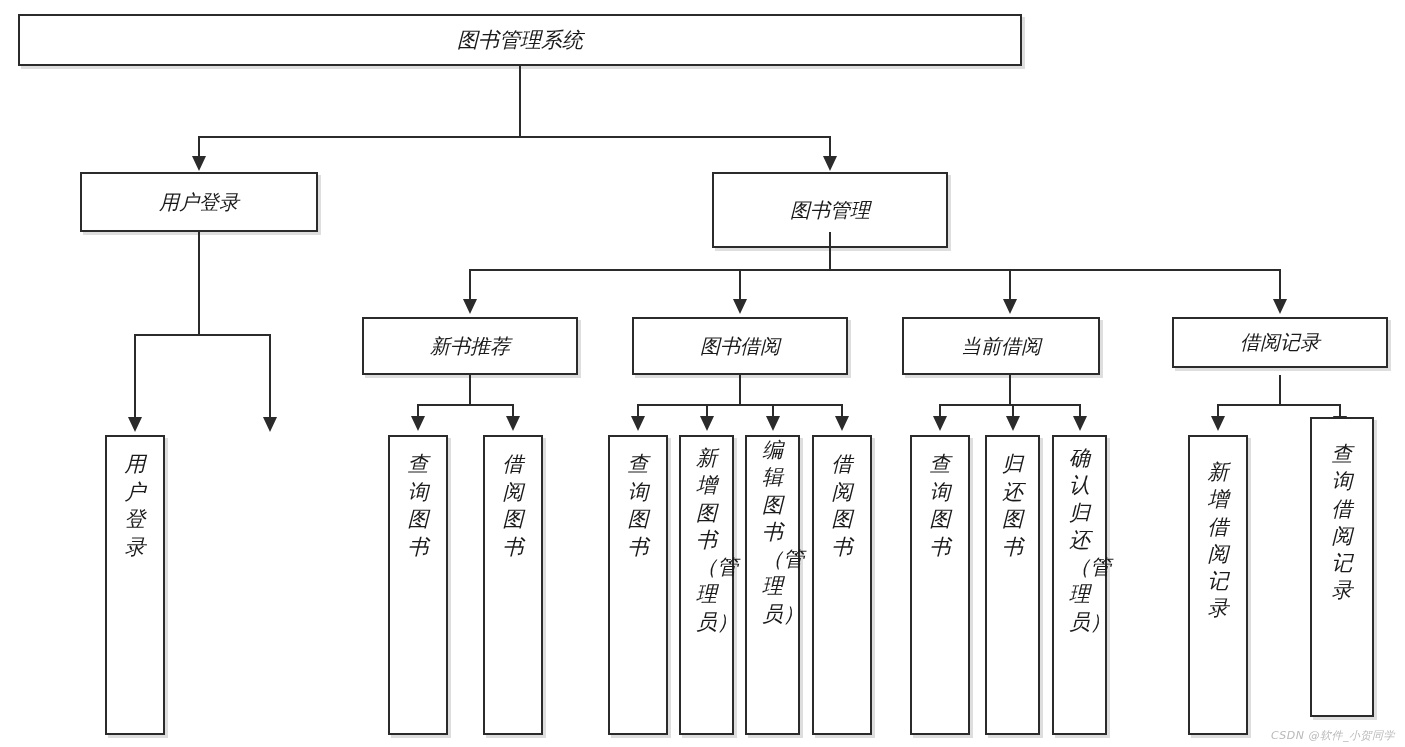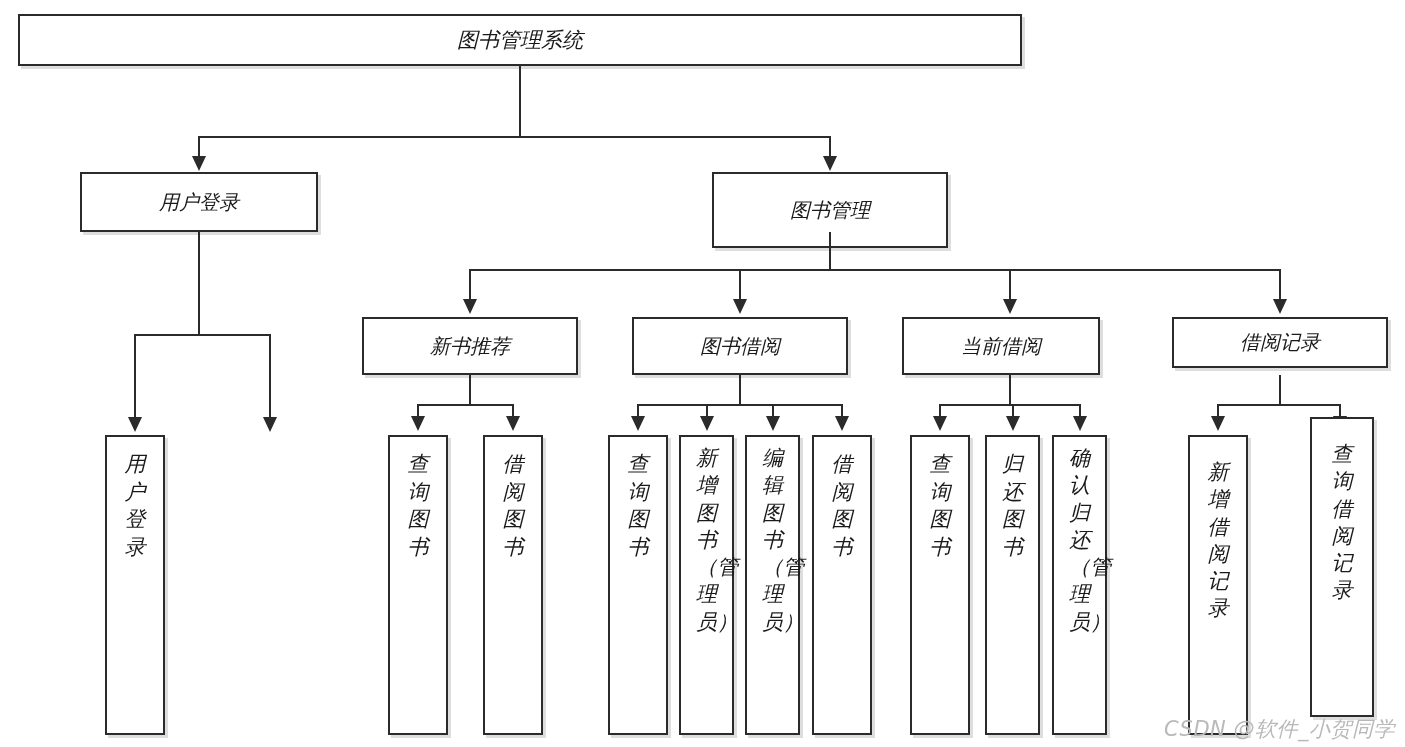--- a/index.html
+++ b/index.html
@@ -67,21 +67,21 @@
     border-left:7px solid transparent;
     border-right:7px solid transparent;
     border-top:15px solid #2b2b2b;
   }
 
   
   #watermark{
     position:absolute;
     right:10px;
     bottom:4px;
-    font-size:21px;
+    font-size:11px;
     color:#b9b9b9;
     letter-spacing:0.5px;
     white-space:nowrap;
     user-select:none;
   }
 </style>
 </head>
 <body>
 
 <div id="canvas">
@@ -178,21 +178,21 @@
   </div>
   <div class="node leaf" style="left:483px;top:435px;width:60px;height:300px;">
     <span class="vtext">借阅图书</span>
   </div>
   <div class="node leaf" style="left:608px;top:435px;width:60px;height:300px;">
     <span class="vtext">查询图书</span>
   </div>
   <div class="node leaf tall" style="left:679px;top:435px;width:55px;height:300px;padding-top:8px;">
     <span class="vtext">新增图书（管理员）</span>
   </div>
-  <div class="node leaf tall" style="left:745px;top:435px;width:55px;height:300px;padding-top:8px;">
+  <div class="node leaf tall" style="left:745px;top:435px;width:55px;height:300px;padding-top:0;">
     <span class="vtext">编辑图书（管理员）</span>
   </div>
   <div class="node leaf" style="left:812px;top:435px;width:60px;height:300px;">
     <span class="vtext">借阅图书</span>
   </div>
   <div class="node leaf" style="left:910px;top:435px;width:60px;height:300px;">
     <span class="vtext">查询图书</span>
   </div>
   <div class="node leaf" style="left:985px;top:435px;width:55px;height:300px;">
     <span class="vtext">归还图书</span>

